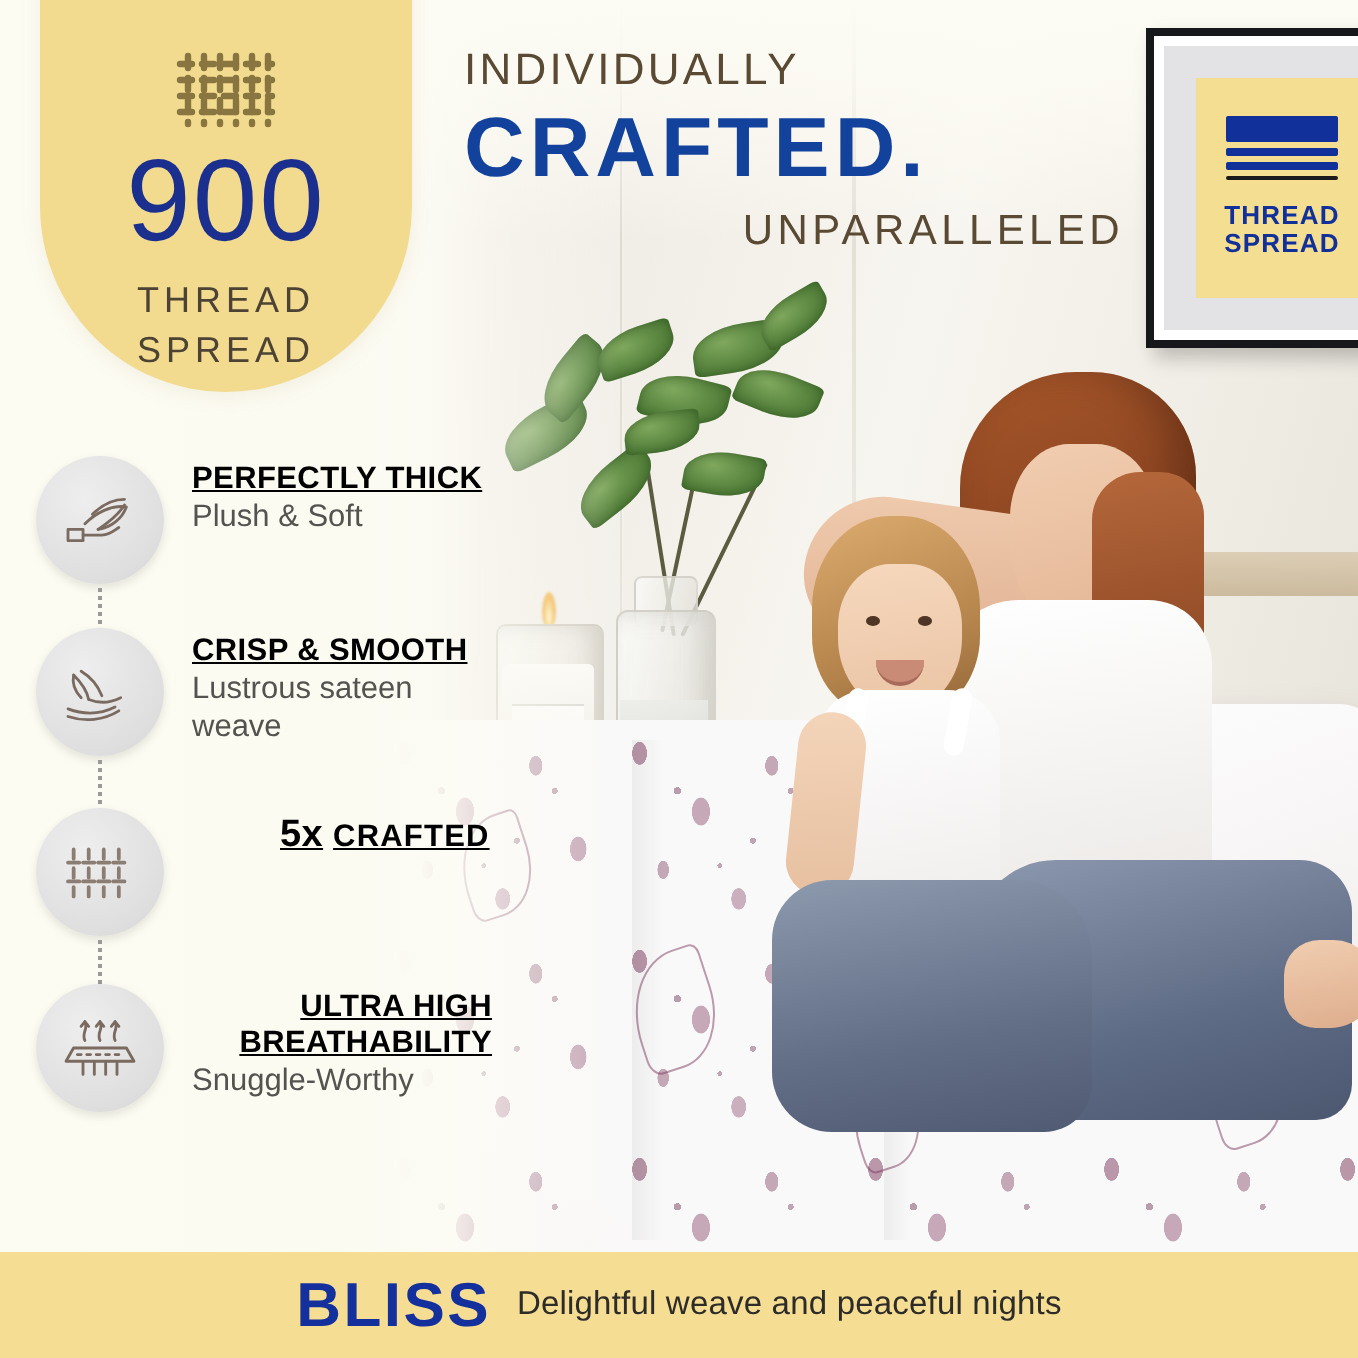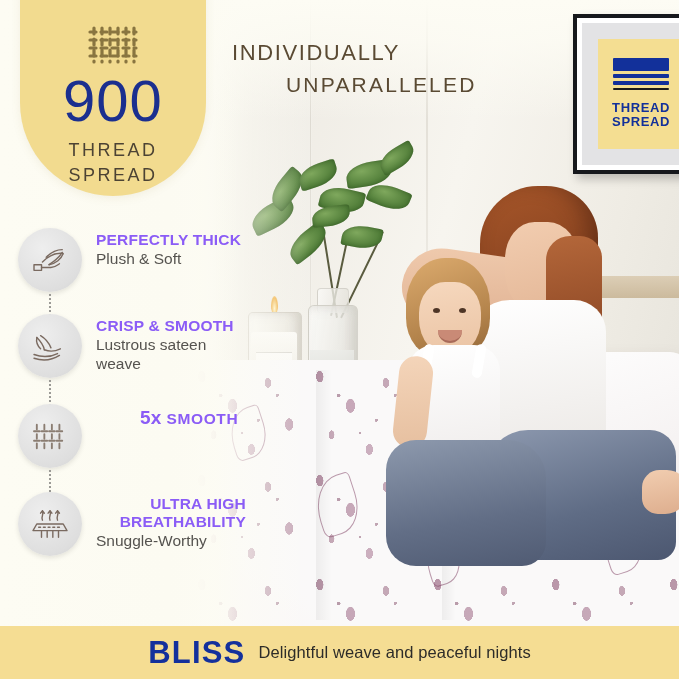--- a/index.html
+++ b/index.html
@@ -332,41 +332,41 @@
     position: absolute;
     left: 0; right: 0;
     color: #4c4334;
     font-size: 18px;
     letter-spacing: 2.5px;
   }
   .badge-l1 { top: 166px; }
   .badge-l2 { top: 191px; }
 
   
-  .headline { position: absolute; left: 232px; top: 40px; width: 330px; }
+  .headline { position: absolute; left: 232px; top: 22px; width: 330px; }
   .hl-top {
     font-size: 22px;
     letter-spacing: 1.6px;
     color: #5a4a33;
     font-weight: 400;
   }
   .hl-main {
     font-size: 42px;
     font-weight: 700;
     letter-spacing: 2.5px;
     color: #12429c;
     margin-top: 4px;
     line-height: 1.06;
   }
   .hl-sub {
     font-size: 21px;
     letter-spacing: 2.2px;
     color: #5a4a33;
     margin-top: 7px;
-    text-align: left;
+    text-align: right;
     padding-left: 54px;
   }
 
   
   .logo-frame {
     position: absolute;
     left: 573px; top: 14px;
     width: 120px; height: 160px;
     background: #ffffff;
     border: 4px solid #16181c;
@@ -437,23 +437,24 @@
     height: 38px;
     border-left: 2px dotted #9b9a96;
   }
   .feat-text {
     padding-left: 14px;
     padding-top: 3px;
   }
   .feat-title {
     font-size: 15.5px;
     font-weight: 700;
-    color: #8b5cf6;
+    color: #000000;
     letter-spacing: .2px;
     line-height: 1.16;
+    text-decoration: underline;
   }
   .feat-title .big {
     font-size: 19px;
     font-weight: 700;
     margin-left: 44px;
   }
   .feat-title .reg {
     font-weight: 700;
     letter-spacing: .6px;
   }
@@ -575,20 +576,21 @@
         </g>
       </svg>
     </div>
     <div class="badge-number">900</div>
     <div class="badge-l1">THREAD</div>
     <div class="badge-l2">SPREAD</div>
   </div>
 
   <div class="headline">
     <div class="hl-top">INDIVIDUALLY</div>
+    <div class="hl-main">CRAFTED.</div>
     <div class="hl-sub">UNPARALLELED</div>
   </div>
 
   <div class="logo-frame">
     <div class="logo-mat">
       <div class="logo-inner">
         <div class="logo-bars">
           <div class="logo-bar lb1"></div>
           <div class="logo-bar lb2"></div>
           <div class="logo-bar lb3"></div>
@@ -657,21 +659,21 @@
               <path d="M6 15 v5 M14 15 v5 M22 15 v5 M30 15 v5"></path>
               <path d="M3 22 h6 M11 22 h6 M19 22 h6 M27 22 h6"></path>
               <path d="M6 25 v5 M14 25 v5 M22 25 v5 M30 25 v5"></path>
             </g>
           </svg>
         </div>
         <div class="connector" style="height:42px;"></div>
       </div>
       <div class="feat-text">
         <div class="feat-title">
-          <span class="big">5x</span><span class="reg" style="margin-left:5px;">SMOOTH</span>
+          <span class="big">5x</span><span class="reg" style="margin-left:5px;">CRAFTED</span>
         </div>
       </div>
     </div>
 
     <div class="feature" style="margin-bottom:0;">
       <div class="feat-icon-wrap">
         <div class="feat-icon">
           <svg viewBox="0 0 44 36" width="42" height="34" aria-hidden="true">
             <g fill="none" stroke="#7a6a60" stroke-width="1.5" stroke-linecap="round" stroke-linejoin="round">
               <path d="M14 14 c-2-4 2-6 0-10 M14 4 l-2 2.5 M14 4 l2 2.5"></path>

